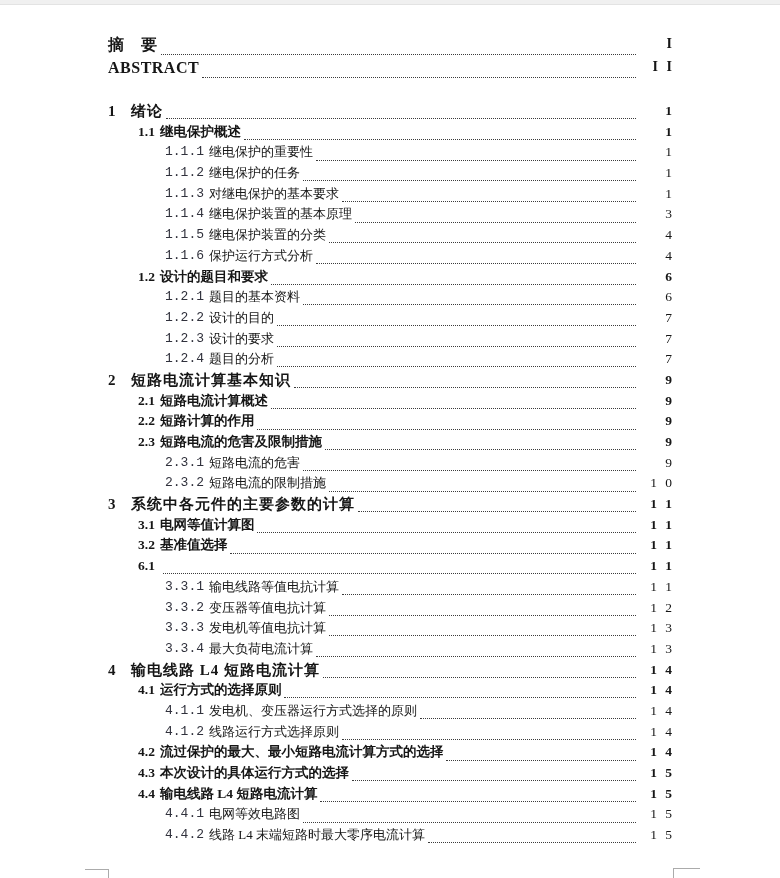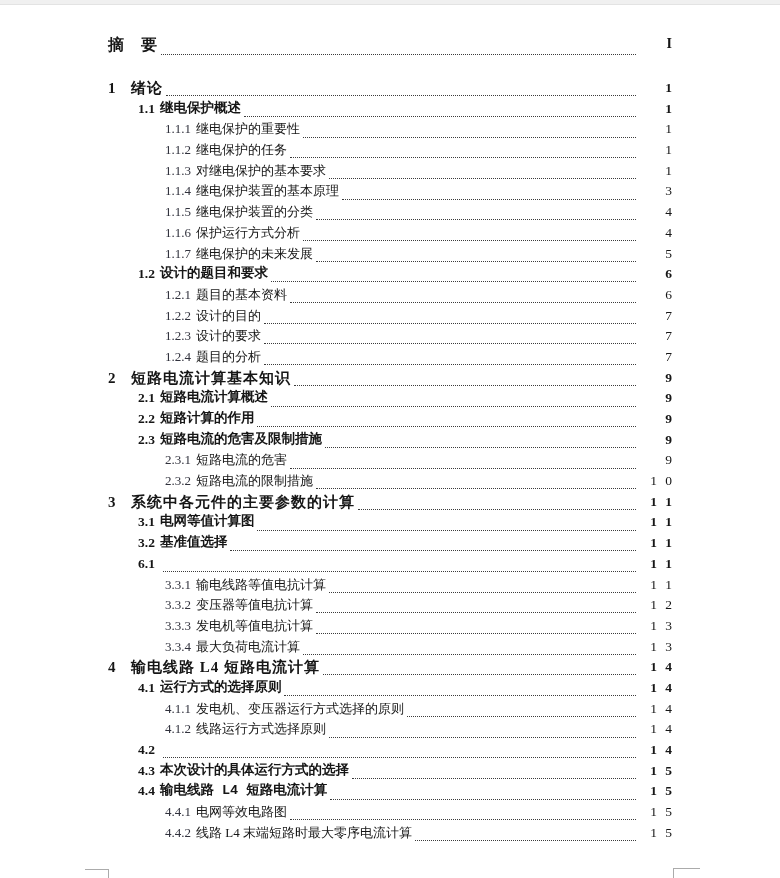--- a/index.html
+++ b/index.html
@@ -38,24 +38,24 @@
   .lvl0{height:23px;font-weight:bold;font-size:16px;}
   .lvl0 .label{letter-spacing:0.5px;line-height:20px;}
   .lvl0 .pg{font-size:14px;}
   
   .lvl1{font-weight:bold;font-size:15px;}
   .lvl1 .num{min-width:23px;line-height:19px;}
   .lvl1 .label{letter-spacing:1px;line-height:19px;}
   
   .lvl2{font-weight:bold;font-size:13.5px;padding-left:30px;}
   .lvl2 .num{margin-right:5px;line-height:17.5px;}
-  .lvl2 .label{line-height:17.5px;font-family:Liberation Mono, monospace;}
+  .lvl2 .label{line-height:17.5px;}
   
   .lvl3{font-weight:normal;font-size:13px;padding-left:57px;}
-  .lvl3 .num{margin-right:5px;color:#30313c;line-height:17px;}
+  .lvl3 .num{margin-right:5px;color:#30313c;line-height:17px;font-family:Liberation Mono, monospace;}
   .lvl3 .label{line-height:17px;}
   .spacer{height:21px;}
   
   .mark-bl{
     position:absolute;left:85px;top:869px;width:23px;height:9px;
     border-top:1px solid #ababab;border-right:1px solid #ababab;
   }
   .mark-br{
     position:absolute;left:673px;top:868px;width:26px;height:10px;
     border-top:1px solid #ababab;border-left:1px solid #ababab;
@@ -67,20 +67,26 @@
 <div class="page">
   <div class="top-edge"></div>
 
   <div class="content">
     <div id="front-list">
         <div class="row lvl0">
 
     <span class="label">摘　要</span>
     <span class="leader"></span>
     <span class="pg">I</span>
+  </div>
+        <div class="row lvl0">
+
+    <span class="label">ABSTRACT</span>
+    <span class="leader"></span>
+    <span class="pg">I I</span>
   </div>
       </div>
     <div class="spacer"></div>
     <div id="entry-list">
         <div class="row lvl1">
     <span class="num">1</span>
     <span class="label">绪论</span>
     <span class="leader"></span>
     <span class="pg">1</span>
   </div>
@@ -119,26 +125,20 @@
     <span class="label">继电保护装置的分类</span>
     <span class="leader"></span>
     <span class="pg">4</span>
   </div>
         <div class="row lvl3">
     <span class="num">1.1.6</span>
     <span class="label">保护运行方式分析</span>
     <span class="leader"></span>
     <span class="pg">4</span>
   </div>
-        <div class="row lvl3">
-    <span class="num">1.1.7</span>
-    <span class="label">继电保护的未来发展</span>
-    <span class="leader"></span>
-    <span class="pg">5</span>
-  </div>
         <div class="row lvl2">
     <span class="num">1.2</span>
     <span class="label">设计的题目和要求</span>
     <span class="leader"></span>
     <span class="pg">6</span>
   </div>
         <div class="row lvl3">
     <span class="num">1.2.1</span>
     <span class="label">题目的基本资料</span>
     <span class="leader"></span>
@@ -264,20 +264,21 @@
     <span class="pg">1 4</span>
   </div>
         <div class="row lvl3">
     <span class="num">4.1.2</span>
     <span class="label">线路运行方式选择原则</span>
     <span class="leader"></span>
     <span class="pg">1 4</span>
   </div>
         <div class="row lvl2">
     <span class="num">4.2</span>
+    <span class="label">流过保护的最大、最小短路电流计算方式的选择</span>
     <span class="leader"></span>
     <span class="pg">1 4</span>
   </div>
         <div class="row lvl2">
     <span class="num">4.3</span>
     <span class="label">本次设计的具体运行方式的选择</span>
     <span class="leader"></span>
     <span class="pg">1 5</span>
   </div>
         <div class="row lvl2">

